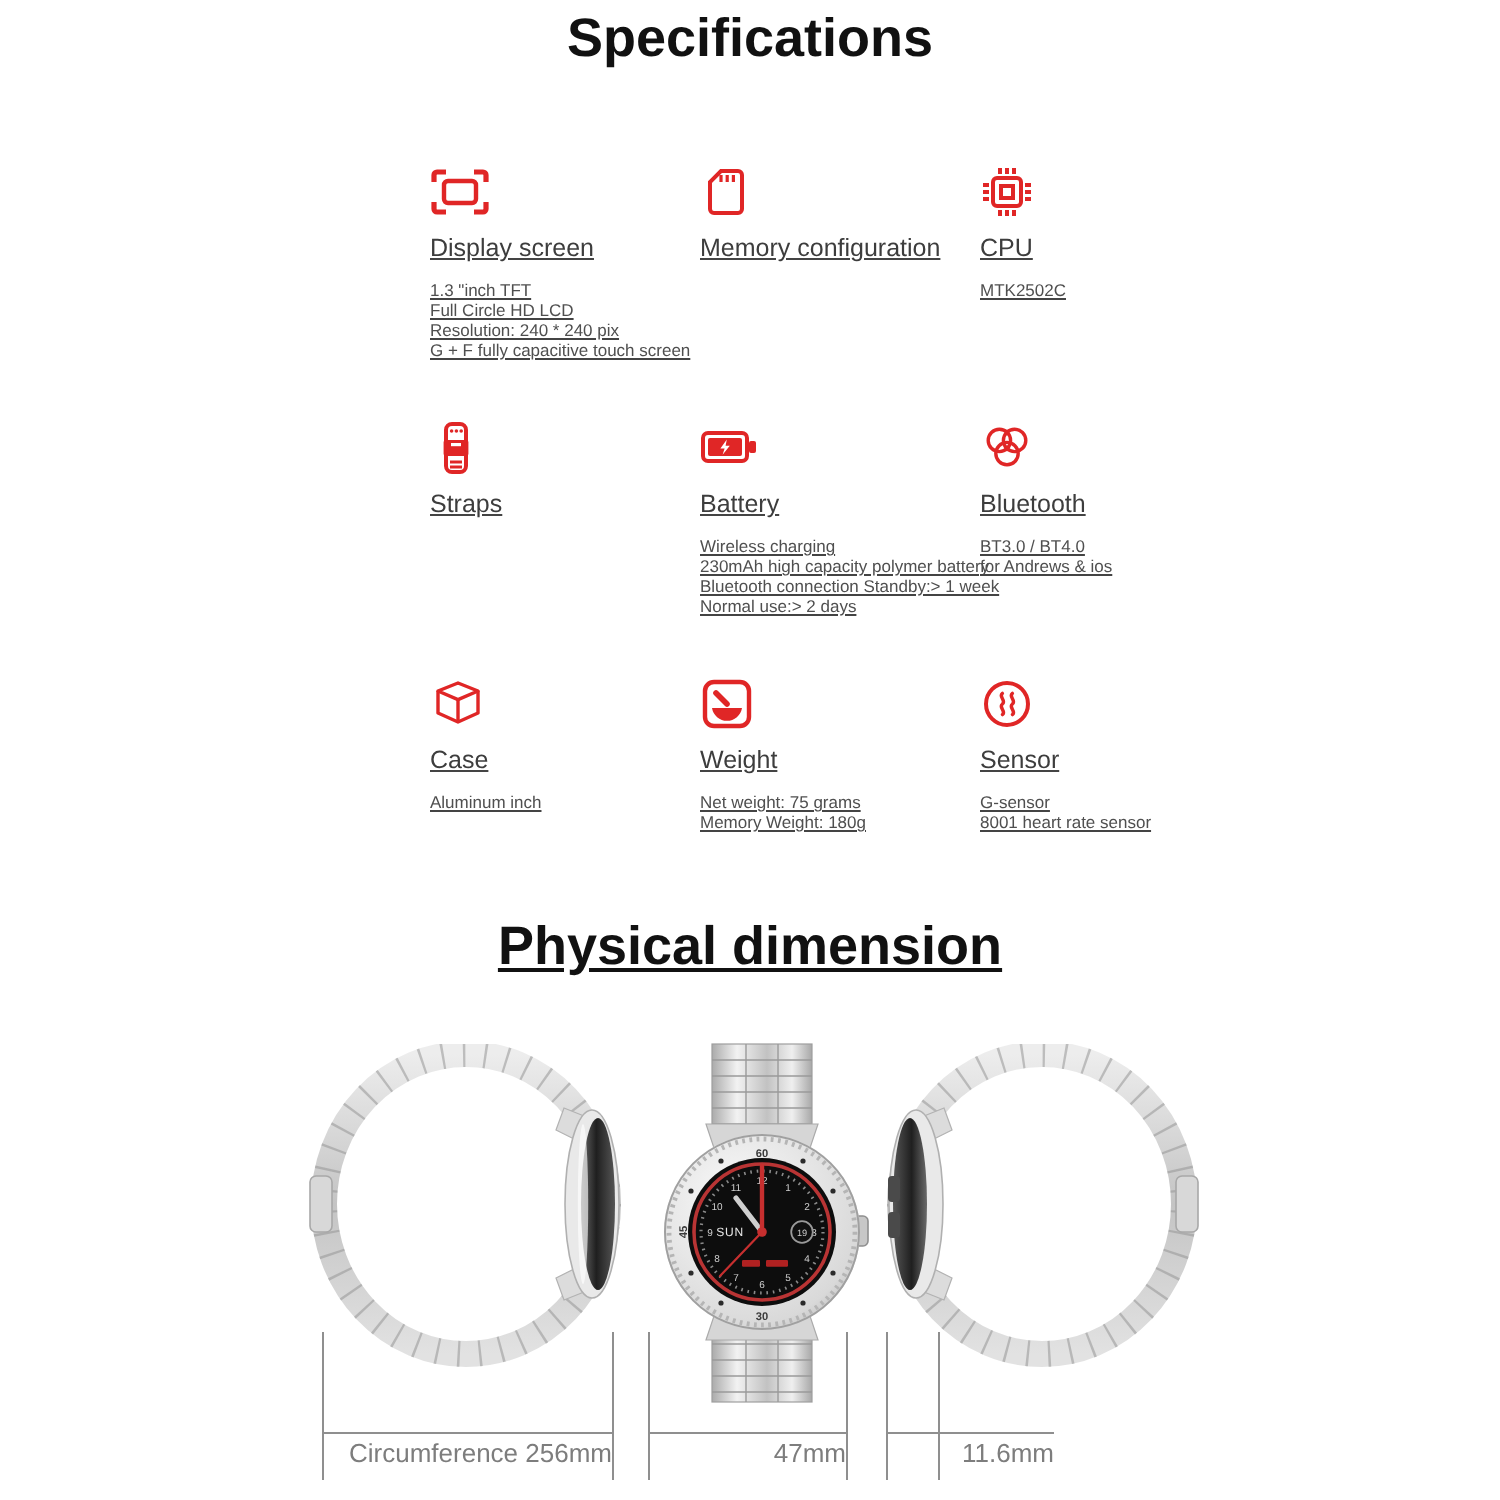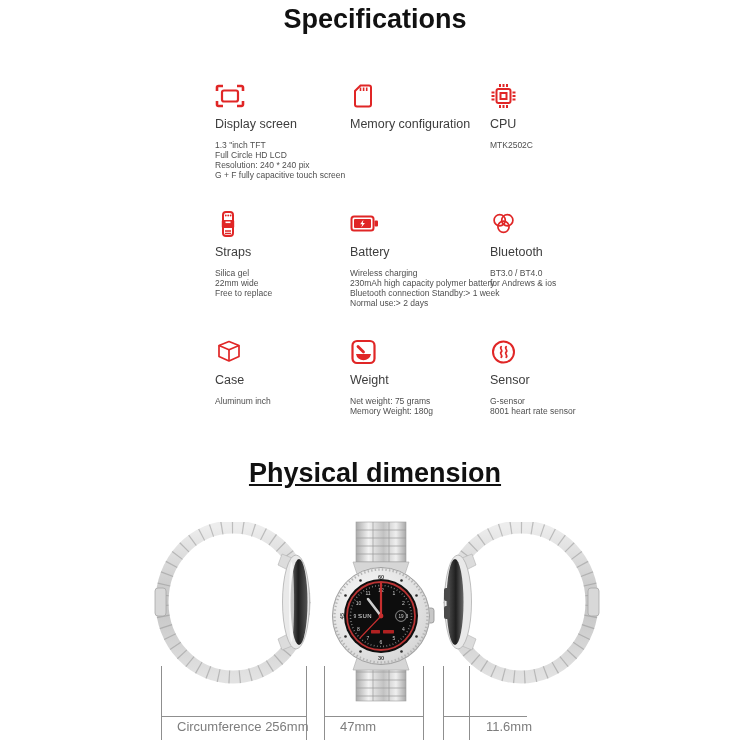--- a/index.html
+++ b/index.html
@@ -11,29 +11,29 @@
   .section-title{
     left:0;top:4px;width:750px;text-align:center;
     font-size:27px;font-weight:bold;color:#111;letter-spacing:0px;
   }
   .section-title2{top:458px;text-decoration:underline;}
   
   .spec-grid{
     left:215px;top:78px;width:430px;
     display:grid;grid-template-columns:135px 140px 125px;grid-auto-rows:128px;
   }
-  .spec-cell{padding-top:4px;}
+  .spec-cell{padding-top:4px;text-decoration:underline;}
   .spec-icon{width:30px;height:28px;}
   .spec-icon svg{display:block;}
   .spec-title{margin-top:7px;font-size:12.5px;color:#3d3d3d;}
   .spec-lines{margin-top:9px;font-size:8.5px;line-height:10px;color:#4f4f4f;white-space:nowrap;}
   
   .dim-span{top:666px;height:74px;border-left:1px solid #8f8f8f;border-right:1px solid #8f8f8f;}
   .dim-h{top:716px;height:0;border-top:1px solid #8f8f8f;}
-  .dim-label{top:719px;font-size:13px;color:#7d7d7d;text-align:left;white-space:nowrap;padding-left:16px;}
+  .dim-label{top:719px;font-size:13px;color:#7d7d7d;text-align:right;white-space:nowrap;}
   svg text{font-family:"Liberation Sans",sans-serif;}
   .bezelnum{font-size:5.6px;fill:#3c3c3c;font-weight:bold;}
   .dialnum{font-size:5px;fill:#cfcfcf;}
   .daytext{font-size:6px;fill:#e8e8e8;letter-spacing:0.4px;}
   .datetext{font-size:4.6px;fill:#cccccc;}
 </style>
 </head>
 <body>
 
 <div class="abs section-title">Specifications</div>
@@ -106,25 +106,20 @@
         <rect x="6.8" y="9.5" width="12.4" height="8" rx="1" fill="#e02626" stroke="none"></rect>
         <rect x="10.5" y="11" width="5" height="1.6" fill="#ffffff" stroke="none"></rect>
         <circle cx="10.8" cy="5" r="0.9" fill="#e02626" stroke="none"></circle>
         <circle cx="13.2" cy="5" r="0.9" fill="#e02626" stroke="none"></circle>
         <circle cx="15.6" cy="5" r="0.9" fill="#e02626" stroke="none"></circle>
         <line x1="10" y1="20.5" x2="16" y2="20.5" stroke-width="1.5"></line>
         <line x1="10" y1="23" x2="16" y2="23" stroke-width="1.5"></line>
       </svg>
     </div>
     <div class="spec-title">Straps</div>
-    <div class="spec-lines">
-      <div>Silica gel</div>
-      <div>22mm wide</div>
-      <div>Free to replace</div>
-    </div>
   </div>
 
   <div class="spec-cell">
     <div class="spec-icon">
       <svg width="30" height="28" viewBox="0 0 30 22" fill="none" stroke="#e02626">
         <rect x="1.5" y="3.5" width="22" height="14" rx="2.5" stroke-width="2"></rect>
         <rect x="24.5" y="7.5" width="3.5" height="6" rx="1" fill="#e02626" stroke="none"></rect>
         <rect x="4" y="6" width="17" height="9" rx="1" fill="#e02626" stroke="none"></rect>
         <polygon points="13.4,6.8 10.2,11.2 12.3,11.2 11.3,14.4 14.9,9.9 12.8,9.9" fill="#ffffff" stroke="none"></polygon>
       </svg>

